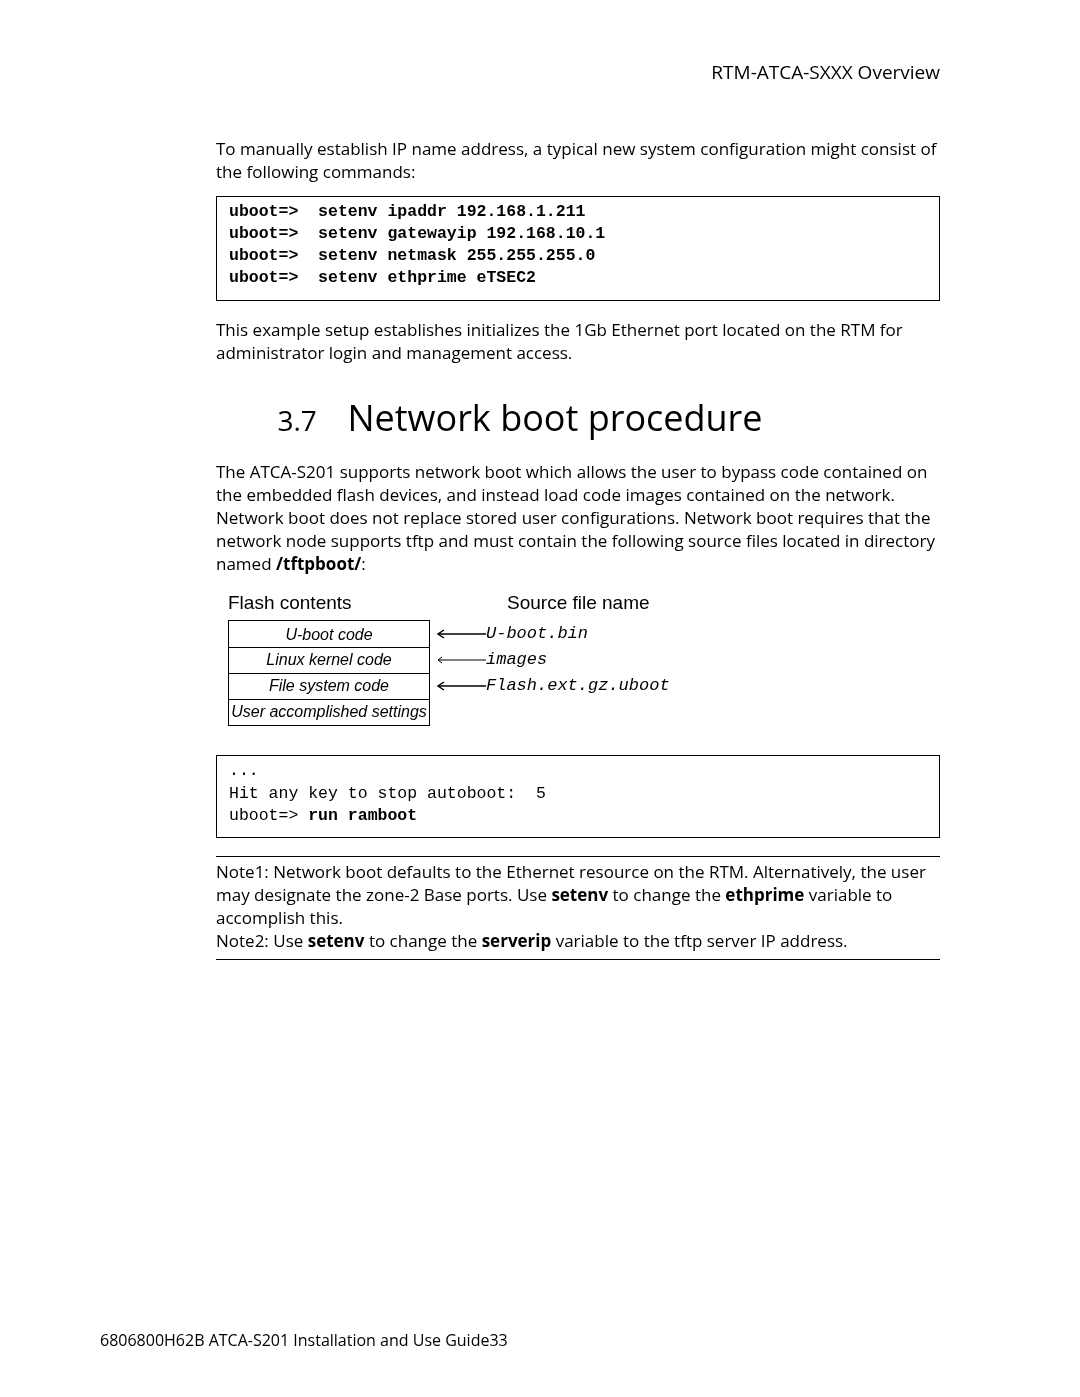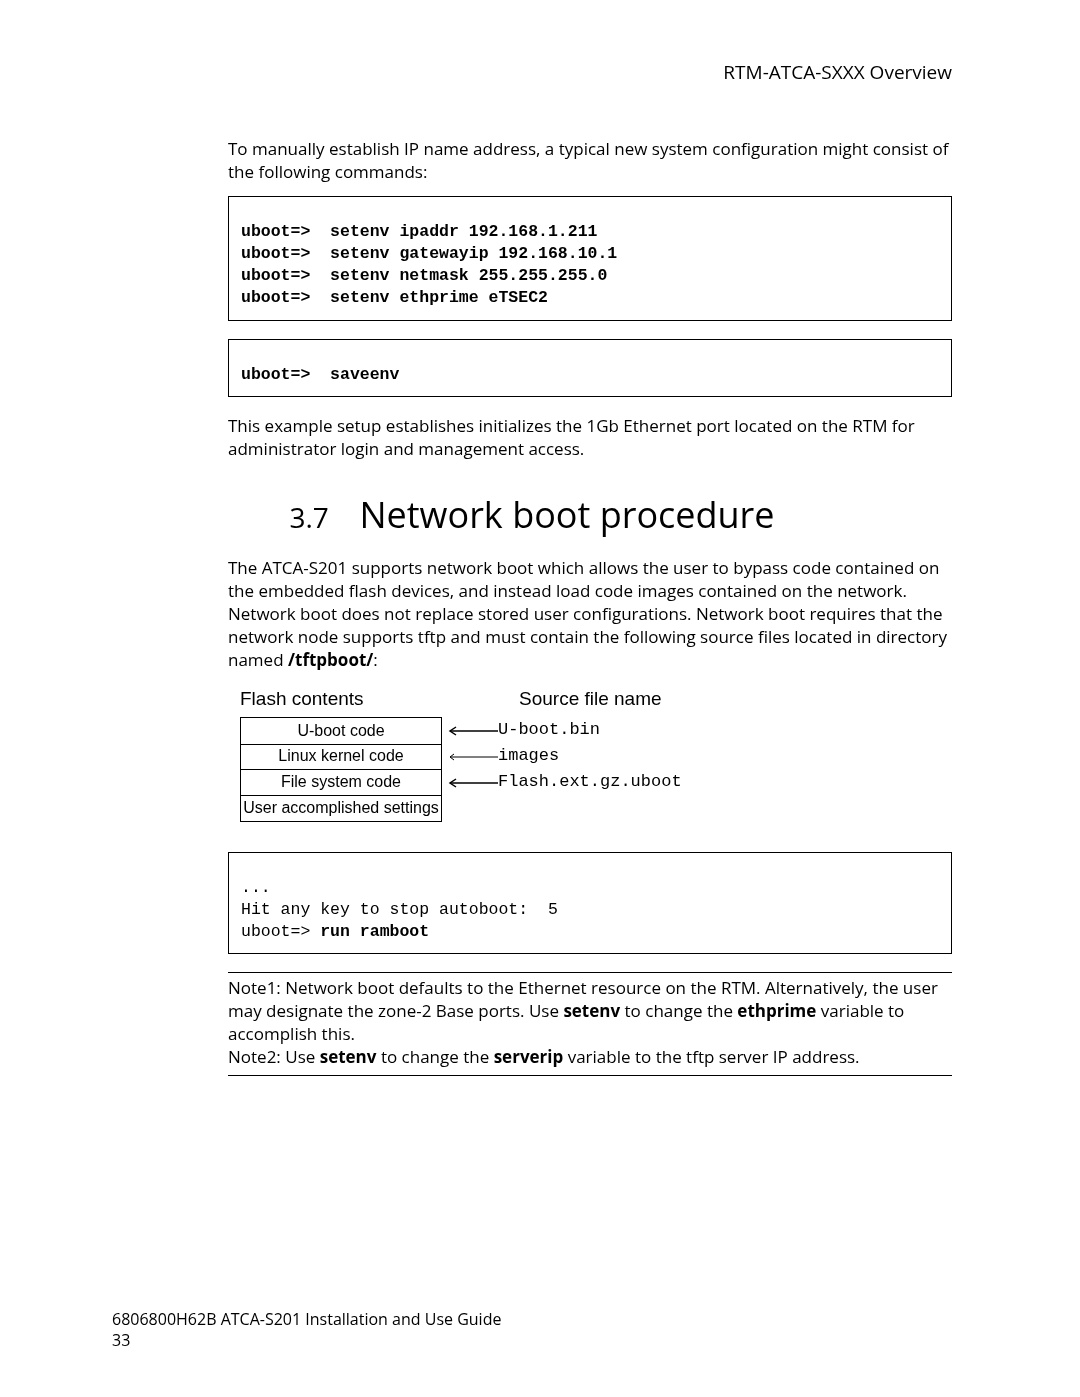--- a/index.html
+++ b/index.html
@@ -11,37 +11,36 @@
     margin: 0;
     padding: 0;
     line-height: 1.35;
   }
   .page {
     width: 1040px;
     height: 1397px;
     position: relative;
     box-sizing: border-box;
     padding: 60px 100px 0 100px;
-    margin-left: 12px;
   }
   .header {
     text-align: right;
     font-size: 19px;
     margin-bottom: 52px;
   }
   .body-col {
     margin-left: 116px;
     margin-right: 0;
   }
   .para {
     margin: 0 0 12px 0;
   }
   .codeblock {
     border: 1px solid #000;
-    padding: 24px 12px 10px 12px;
+    padding: 4px 12px 10px 12px;
     font-family: "Courier New", monospace;
     font-size: 16.5px;
     white-space: pre;
     margin: 6px 0 18px 0;
     line-height: 1.35;
   }
   .section-row {
     display: flex;
     align-items: baseline;
     margin-top: 30px;
@@ -59,39 +58,39 @@
   }
   .bold { font-weight: 700; }
   .footer {
     position: absolute;
     bottom: 45px;
     left: 100px;
     right: 100px;
     display: flex;
     justify-content: flex-start;
     font-size: 16px;
-    flex-direction: column;
   }
   
   .diagram {
     margin: 14px 0 30px 12px;
   }
   .diag-headers {
     display: flex;
     font-family: Arial, sans-serif;
     font-size: 19px;
     margin-bottom: 6px;
     gap: 39px;
   }
   .diag-h-left { width: 200px; }
   .diag-h-right { margin-left: 40px; }
   .diag-row {
     display: flex;
     align-items: center;
     height: 26px;
+    font-style: italic;
   }
   .flash-cell {
     width: 200px;
     height: 26px;
     border: 1px solid #000;
     border-top: none;
     display: flex;
     align-items: center;
     justify-content: center;
     font-family: Arial, sans-serif;
@@ -128,21 +127,20 @@
   <div class="body-col">
 
     <p class="para">To manually establish IP name address, a typical new system configuration might consist of the following commands:</p>
 
     <div class="codeblock"><span class="bold">uboot=&gt;  setenv ipaddr 192.168.1.211
 uboot=&gt;  setenv gatewayip 192.168.10.1
 uboot=&gt;  setenv netmask 255.255.255.0
 uboot=&gt;  setenv ethprime eTSEC2</span></div>
 
 
-    <div class="codeblock"><span class="bold">uboot=&gt;  saveenv</span></div>
 
     <p class="para">This example setup establishes initializes the 1Gb Ethernet port located on the RTM for administrator login and management access.</p>
 
   </div>
 
   <div class="section-row">
     <div class="section-num">3.7</div>
     <div class="section-title">Network boot procedure</div>
   </div>
 

